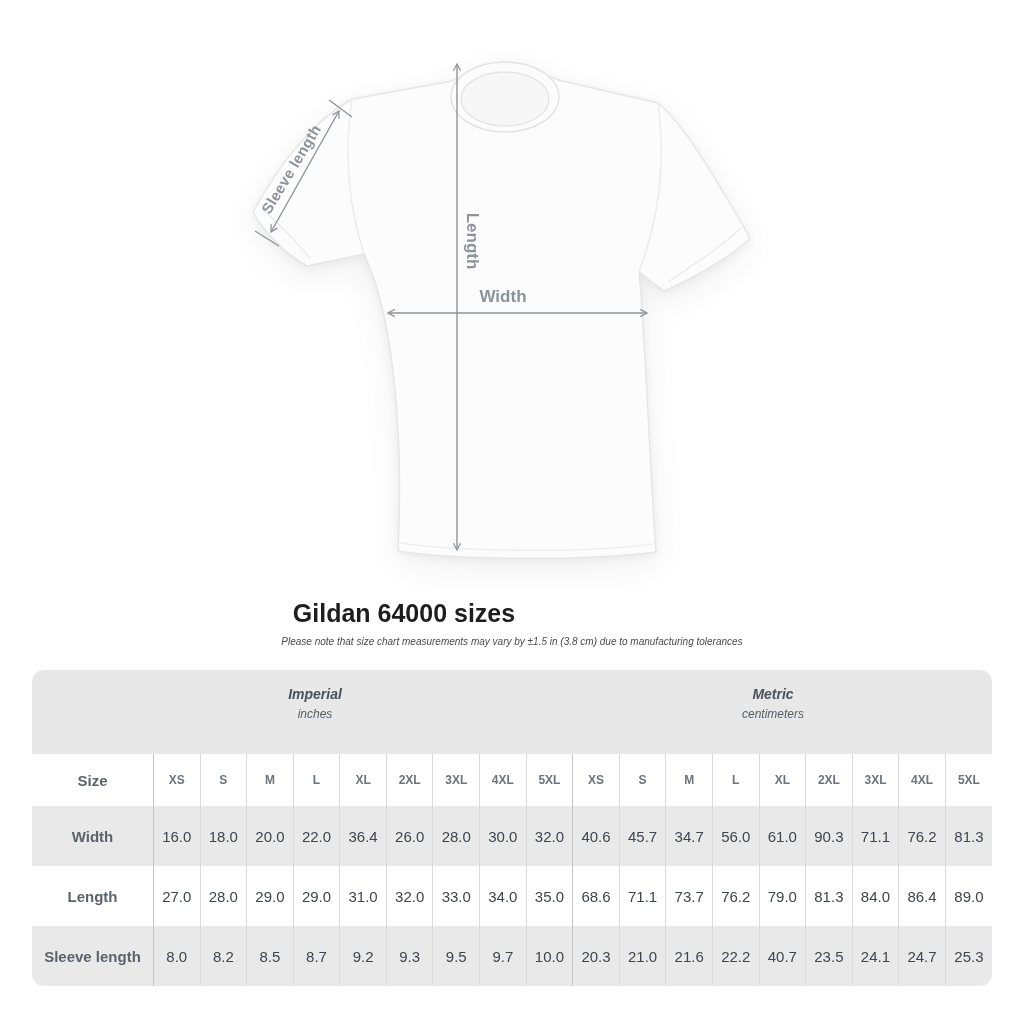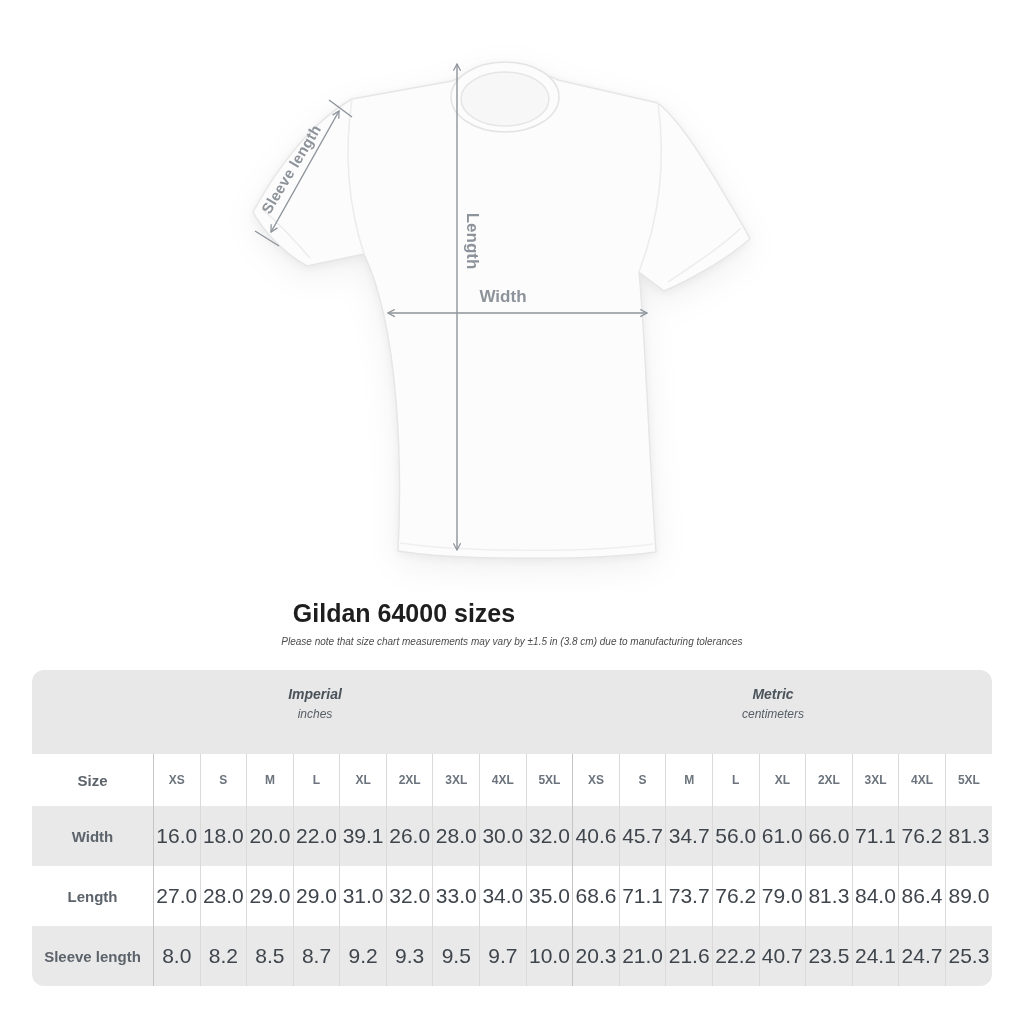--- a/index.html
+++ b/index.html
@@ -33,21 +33,21 @@
 
   table.sizes{width:960px;border-collapse:collapse;table-layout:fixed;}
   table.sizes th,table.sizes td{padding:0;text-align:center;vertical-align:middle;
                                 font-family:"Liberation Sans", sans-serif;}
   thead th{height:52px;}
   tbody tr{height:60px;}
   tr.gray{background:#e9e9e9;}
   th.size-col{width:121px;font-size:15px;font-weight:700;color:#5c636b;}
   th.row-label{font-size:15px;font-weight:700;color:#5c636b;}
   th.size-head{font-size:12px;font-weight:700;color:#6b737c;border-left:1px solid #dadada;margin-top:20px;}
-  table.sizes td{font-size:21px;font-weight:400;color:#3f454c;border-left:1px solid #dadada;}
+  table.sizes td{font-size:15px;font-weight:400;color:#3f454c;border-left:1px solid #dadada;}
   table.sizes .sec{border-left:1px solid #c5c5c5;}
 </style>
 </head>
 <body>
 
 <div class="stage">
 
   <div class="diagram">
     <svg width="1024" height="592" viewBox="0 0 1024 592">
       <defs>
@@ -138,31 +138,31 @@
             <th class="size-head">5XL</th>
           </tr>
       </thead>
       <tbody>
           <tr class="gray">
             <th class="row-label">Width</th>
             <td class="sec">16.0</td>
             <td>18.0</td>
             <td>20.0</td>
             <td>22.0</td>
-            <td>39.1</td>
+            <td>36.4</td>
             <td>26.0</td>
             <td>28.0</td>
             <td>30.0</td>
             <td>32.0</td>
             <td class="sec">40.6</td>
             <td>45.7</td>
             <td>34.7</td>
             <td>56.0</td>
             <td>61.0</td>
-            <td>66.0</td>
+            <td>90.3</td>
             <td>71.1</td>
             <td>76.2</td>
             <td>81.3</td>
           </tr>
           <tr>
             <th class="row-label">Length</th>
             <td class="sec">27.0</td>
             <td>28.0</td>
             <td>29.0</td>
             <td>29.0</td>

